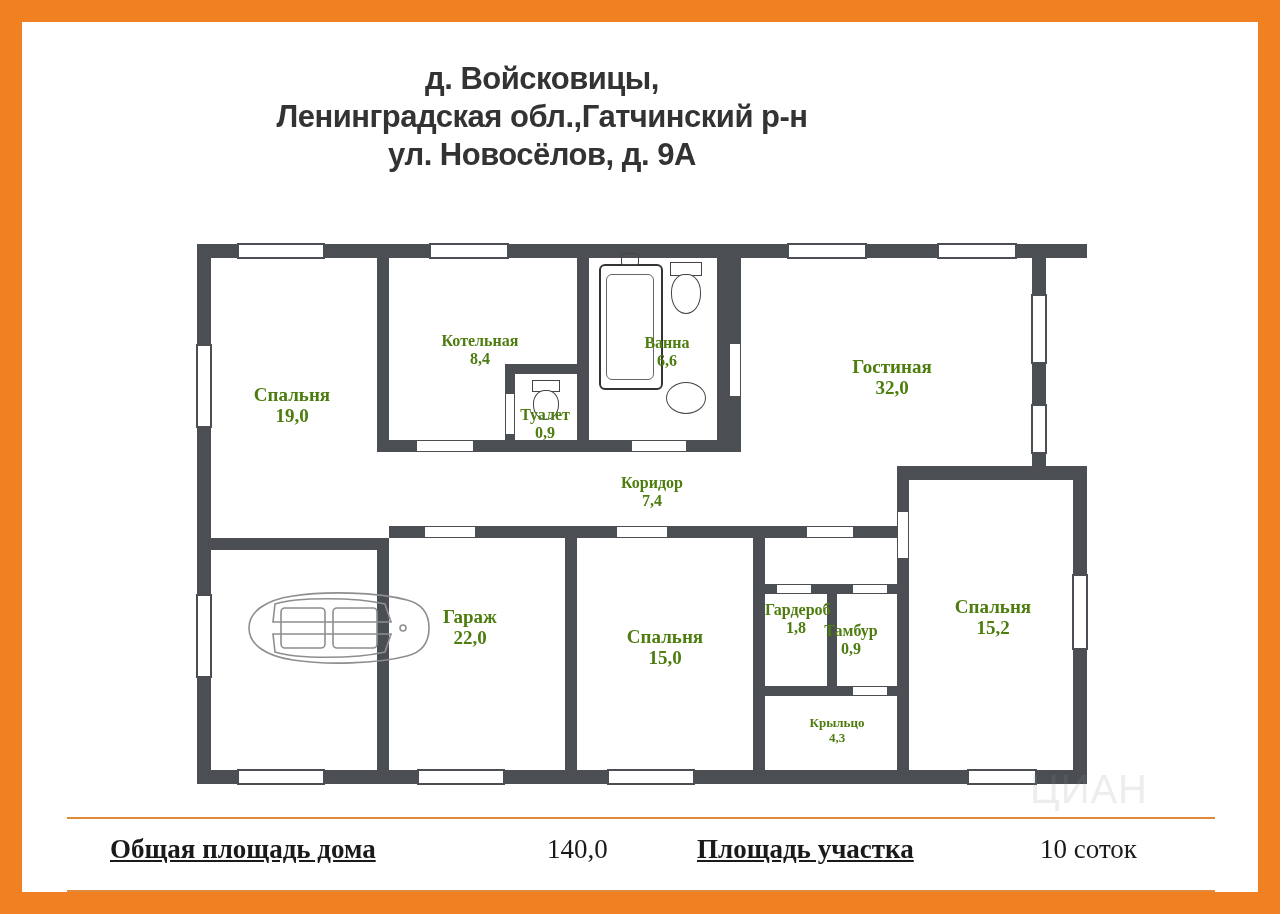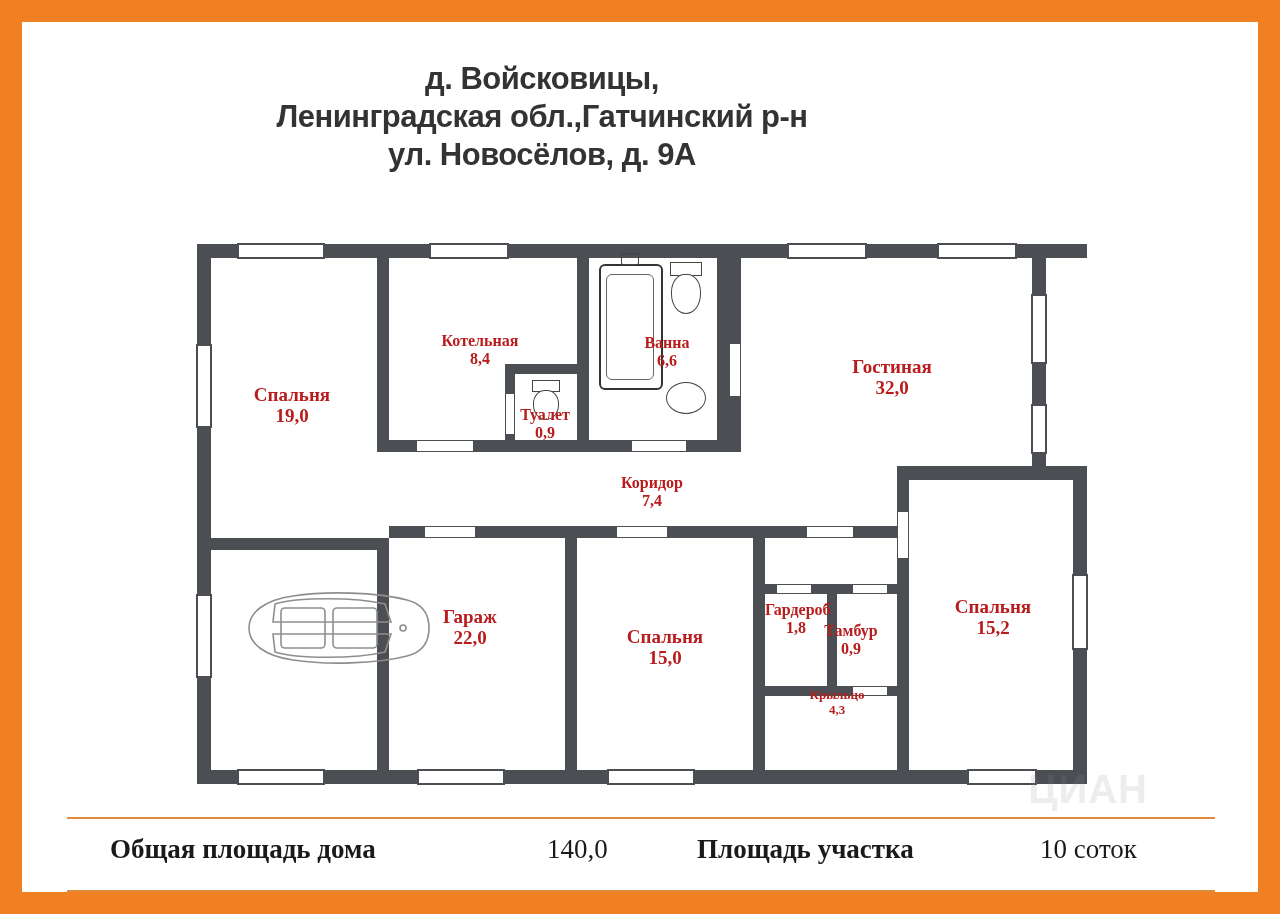--- a/index.html
+++ b/index.html
@@ -80,21 +80,21 @@
   }
   .win {
     position: absolute;
     background: #ffffff;
     border: 2px solid #4b4f54;
     box-sizing: border-box;
   }
   .label {
     position: absolute;
     text-align: center;
-    color: #b91c1c;
+    color: #4d7c0f;
     font-family: "Liberation Serif", serif;
     font-weight: bold;
     line-height: 1.12;
     white-space: nowrap;
   }
   .label .nm { display: block; }
   .label .ar { display: block; }
   .lbl-lg { font-size: 19px; }
   .lbl-md { font-size: 16px; }
   .lbl-sm { font-size: 13px; }
@@ -139,28 +139,28 @@
     background: #e08a3c;
   }
   .foot-text {
     position: absolute;
     top: 812px;
     font-family: "Liberation Serif", serif;
     color: #1a1a1a;
     font-size: 27px;
     white-space: nowrap;
   }
-  .foot-label { font-weight: bold; }
+  .foot-label { font-weight: bold; text-decoration: underline; }
   #watermark {
     position: absolute;
     right: 110px;
     top: 745px;
     font-family: "Liberation Sans", sans-serif;
     font-size: 40px;
-    font-weight: bold;
+    font-weight: normal;
     color: rgba(140,140,140,0.16);
     letter-spacing: 1px;
     user-select: none;
   }
 </style>
 </head>
 <body>
 
 <div id="page">
 
@@ -313,21 +313,21 @@
     <div class="label lbl-xs" style="left:642px; top:378px; width:64px;">
       <span class="nm">Тамбур</span>
       <span class="ar">0,9</span>
     </div>
 
     <div class="label lbl-lg" style="left:740px; top:352px; width:152px;">
       <span class="nm">Спальня</span>
       <span class="ar">15,2</span>
     </div>
 
-    <div class="label lbl-sm" style="left:594px; top:444px; width:132px;">
+    <div class="label lbl-sm" style="left:594px; top:472px; width:132px;">
       <span class="nm">Крыльцо</span>
       <span class="ar">4,3</span>
     </div>
 
   </div>
 
   <div id="watermark">ЦИАН</div>
 
   <div id="footer-rule-top"></div>
 

